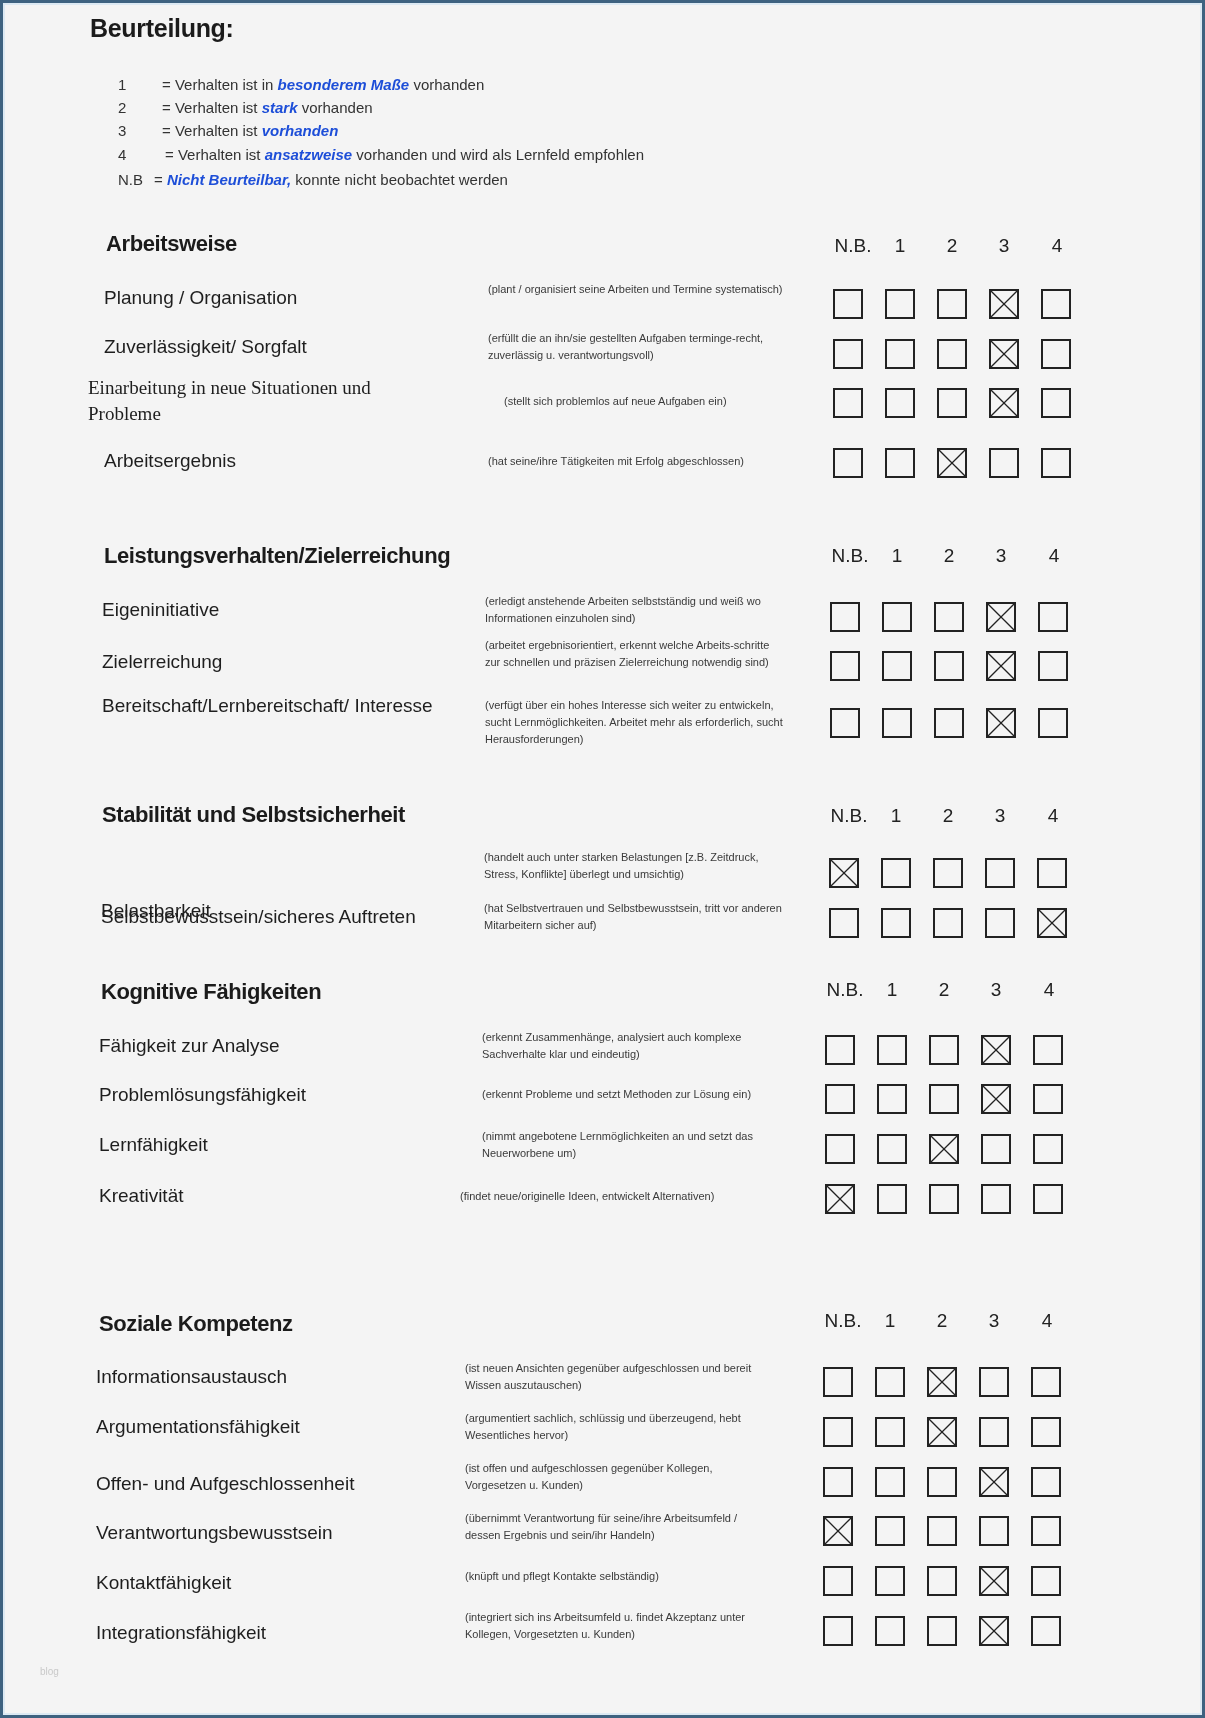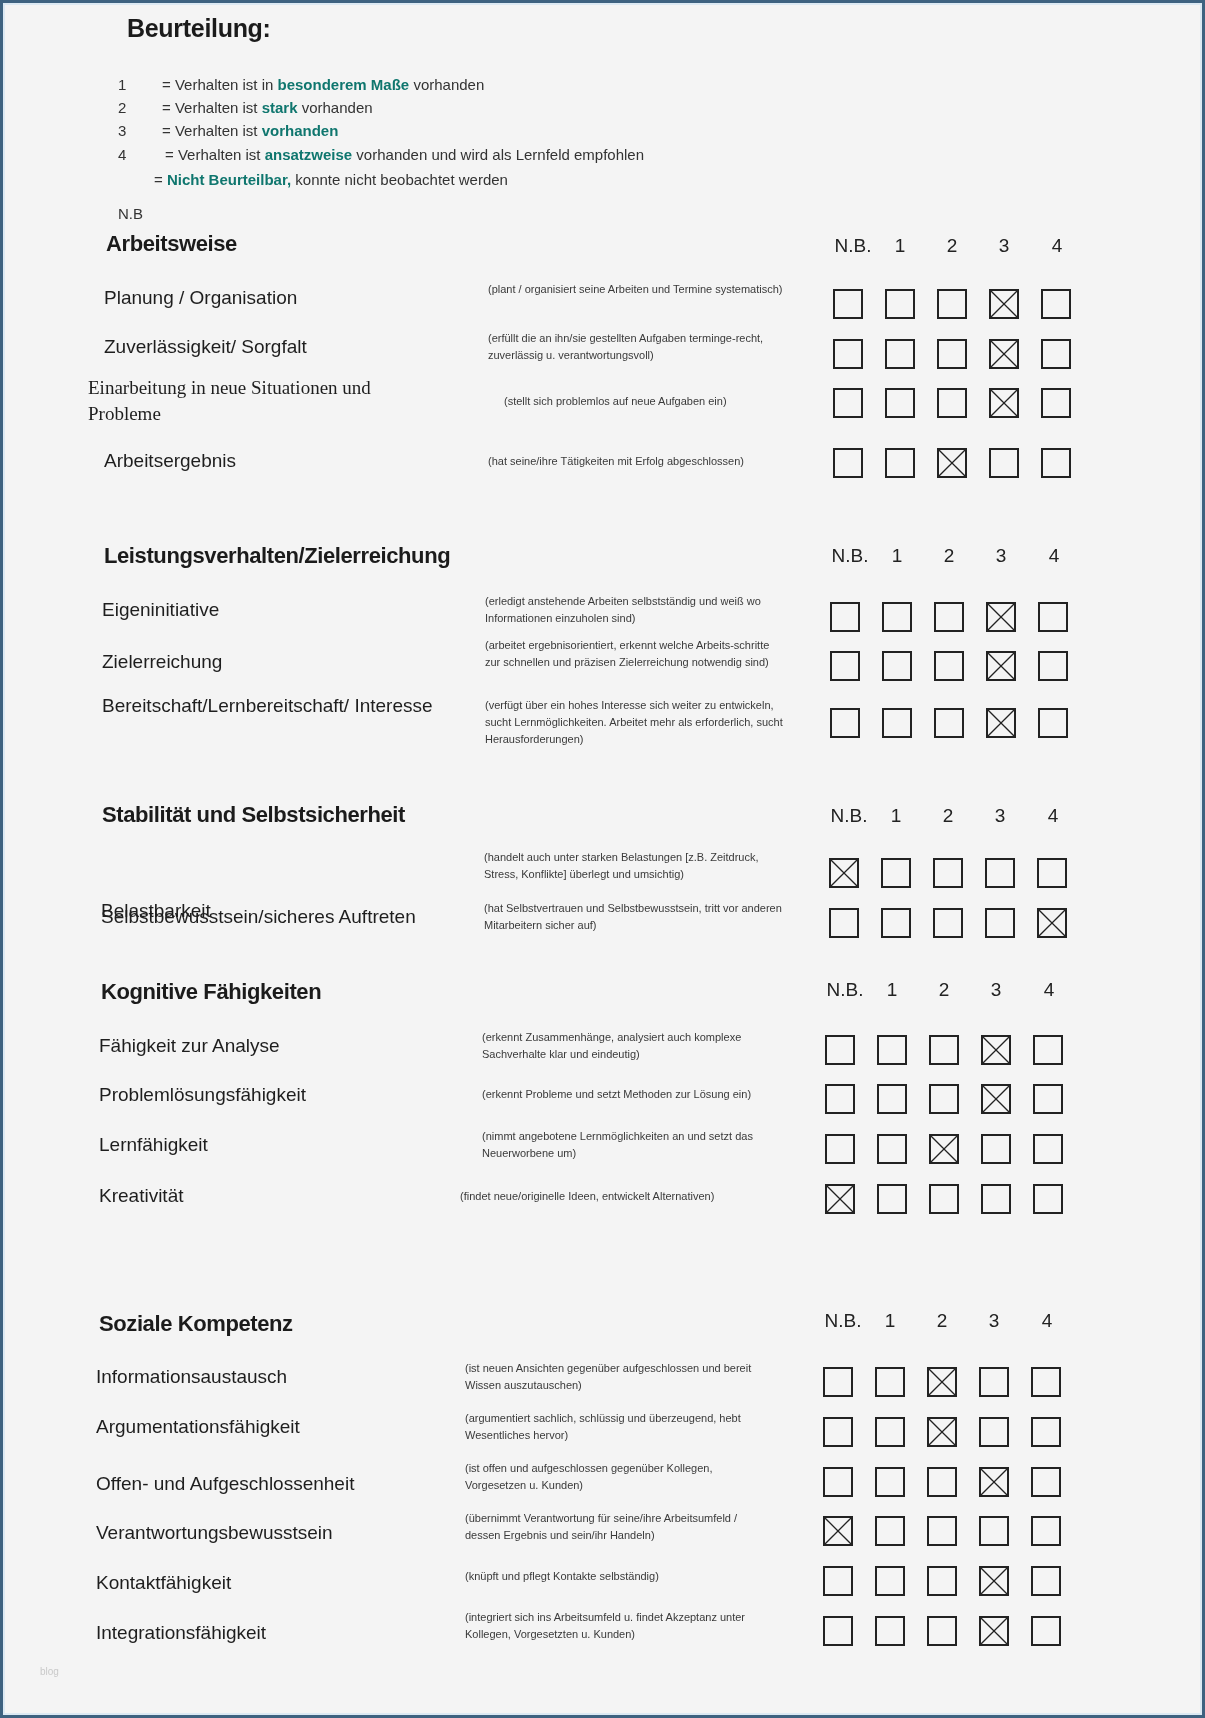--- a/index.html
+++ b/index.html
@@ -13,55 +13,55 @@
     position: absolute; left: 0; top: 0; width: 1205px; height: 1718px;
     box-sizing: border-box;
     border: 3px solid #3e6280;
     box-shadow: inset 0 0 0 2px #dce9f3;
     pointer-events: none;
   }
   .abs { position: absolute; white-space: nowrap; }
   .title { font-size: 25px; font-weight: bold; letter-spacing: -0.3px; color: #1b1b1b; }
   .legend-num { font-size: 15px; color: #333; }
   .legend-text { font-size: 15px; color: #333; }
-  .legend-text b { color: #0f766e; }
+  .legend-text b { color: #1d4ed8; font-style: italic; }
   .section-title { font-size: 22px; font-weight: bold; letter-spacing: -0.4px; color: #1b1b1b; }
   .label { font-size: 19px; color: #1e1e1e; line-height: 26px; }
   .desc { font-size: 11px; color: #3a3a3a; line-height: 17px; white-space: normal; width: 300px; }
   .col-head { font-size: 19px; color: #222; text-align: center; width: 40px; }
   .cb {
     position: absolute; width: 26px; height: 26px;
     border: 2px solid #222; box-sizing: content-box; background: transparent;
   }
   .cb svg { position: absolute; left: 0; top: 0; width: 26px; height: 26px; display: none; }
   .cb.checked svg { display: block; }
   .watermark { font-size: 10px; color: #c9c9c9; }
 </style>
 </head>
 <body>
 
 <div class="frame"></div>
 
 <div id="root">
-  <div class="abs title" style="left:90px; top:14px;margin-left:37px;">Beurteilung:</div>
+  <div class="abs title" style="left:90px; top:14px;">Beurteilung:</div>
 
   <div>
     <div class="abs legend-num" style="left:118px; top:76px;">1</div>
     <div class="abs legend-text" style="left:162px; top:76px;"><span>= Verhalten ist in </span><b>besonderem Maße</b><span> vorhanden</span></div>
 
     <div class="abs legend-num" style="left:118px; top:99px;">2</div>
     <div class="abs legend-text" style="left:162px; top:99px;"><span>= Verhalten ist </span><b>stark</b><span> vorhanden</span></div>
 
     <div class="abs legend-num" style="left:118px; top:122px;">3</div>
     <div class="abs legend-text" style="left:162px; top:122px;"><span>= Verhalten ist </span><b>vorhanden</b><span></span></div>
 
     <div class="abs legend-num" style="left:118px; top:146px;">4</div>
     <div class="abs legend-text" style="left:165px; top:146px;"><span>= Verhalten ist </span><b>ansatzweise</b><span> vorhanden und wird als Lernfeld empfohlen</span></div>
 
-    <div class="abs legend-num" style="left:118px; top:171px;margin-top:34px;">N.B</div>
+    <div class="abs legend-num" style="left:118px; top:171px;">N.B</div>
     <div class="abs legend-text" style="left:154px; top:171px;"><span>= </span><b>Nicht Beurteilbar,</b><span> konnte nicht beobachtet werden</span></div>
   </div>
 
   <div id="sections">
       <div>
         <div class="abs section-title" style="left: 106px; top: 231px;">Arbeitsweise</div>
         <div class="abs col-head" style="left: 833px; top: 235px;">N.B.</div>
         <div class="abs col-head" style="left: 880px; top: 235px;">1</div>
         <div class="abs col-head" style="left: 932px; top: 235px;">2</div>
         <div class="abs col-head" style="left: 984px; top: 235px;">3</div>

